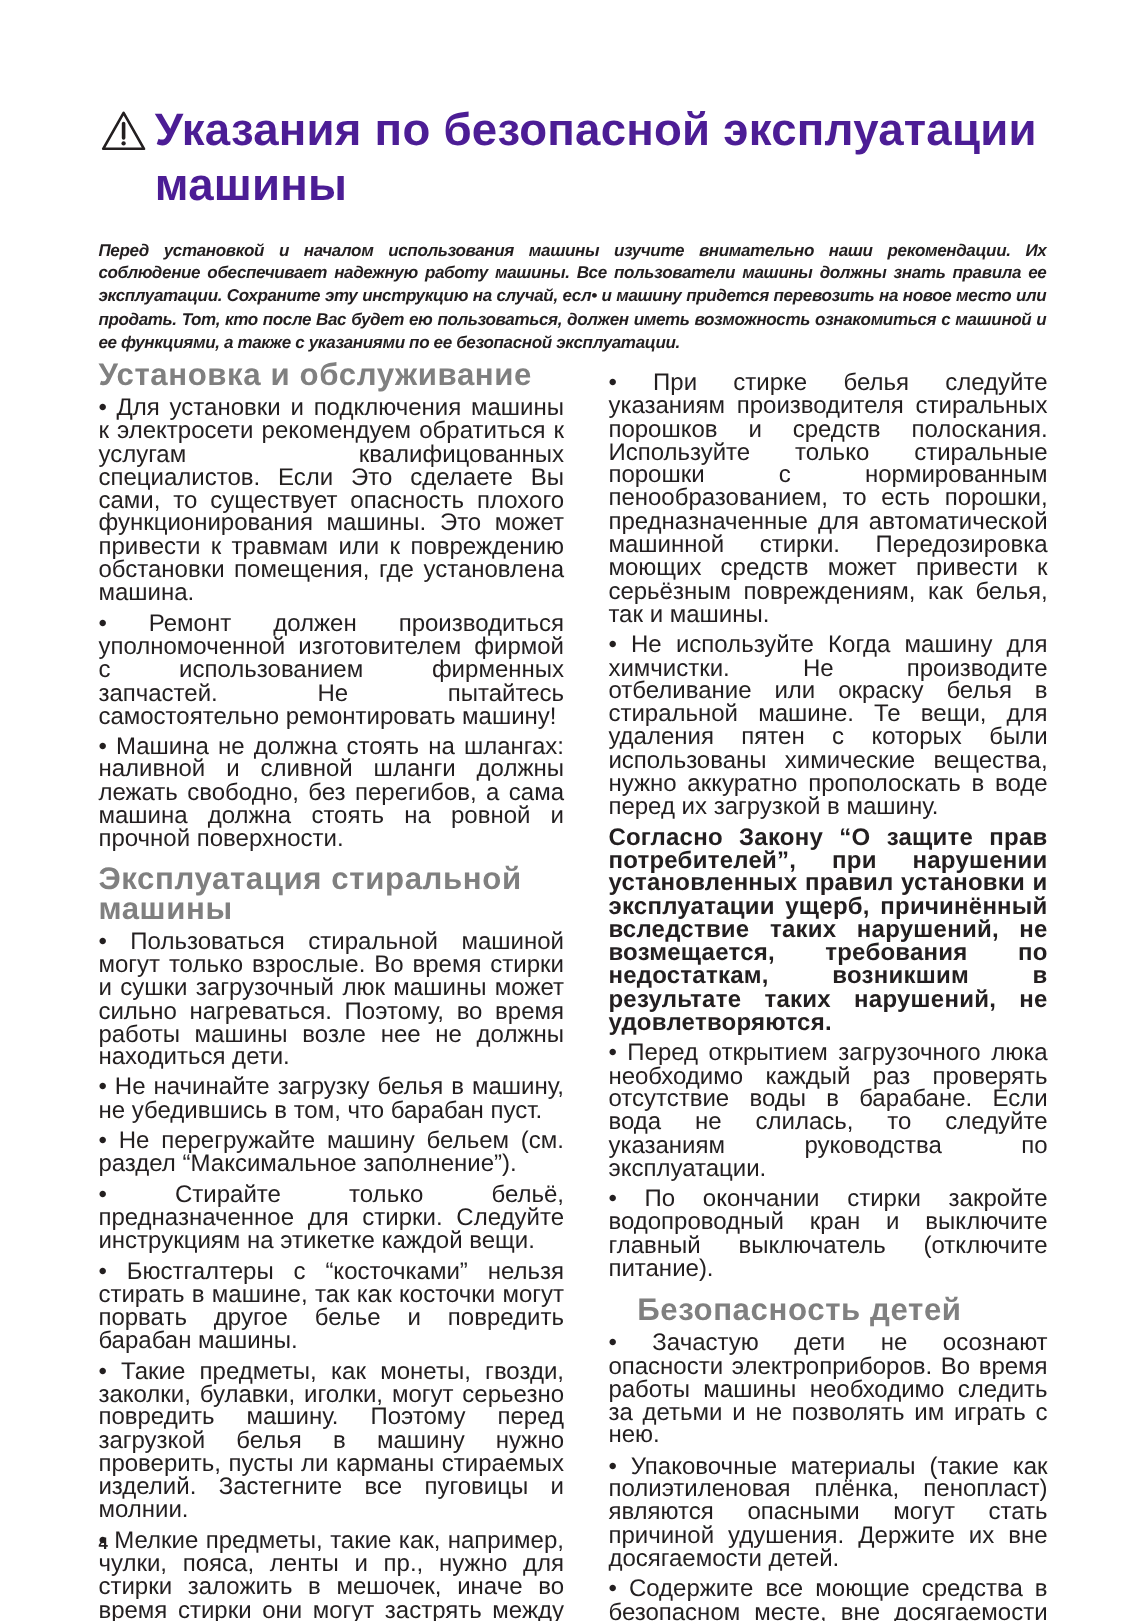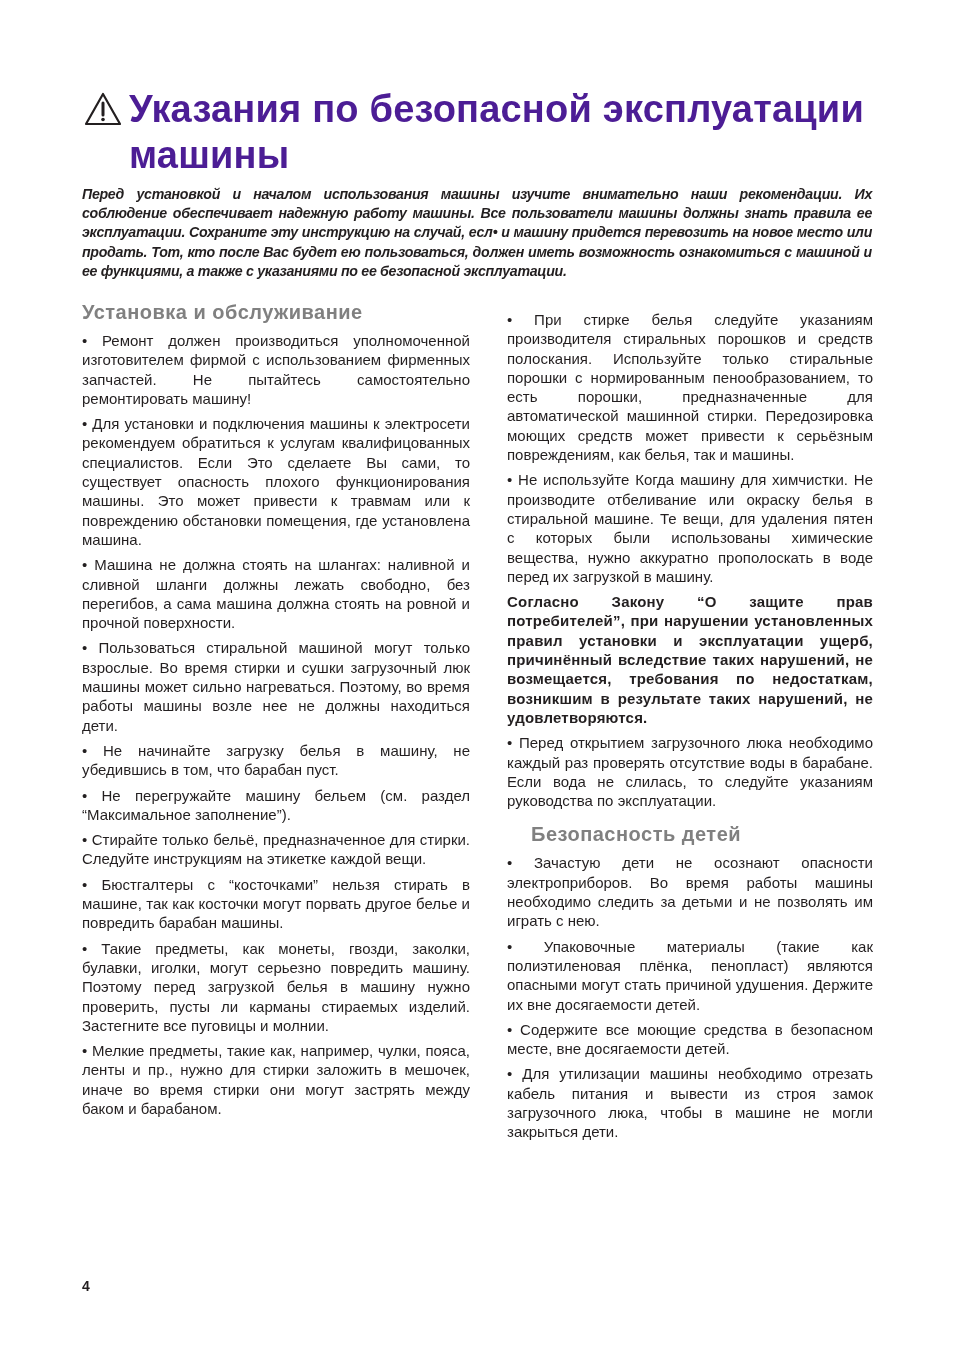--- a/index.html
+++ b/index.html
@@ -1,25 +1,25 @@
 <!DOCTYPE html>
 <html><head>
   <meta charset="utf-8">
   <style>
     html, body { margin: 0; padding: 0; background: #ffffff; }
     body { width: 954px; height: 1351px; position: relative; overflow: hidden; font-family: "Liberation Sans", sans-serif; color: #231f20; }
     .title { position: absolute; left: 84px; top: 86px; width: 800px; }
     .title-icon { position: absolute; left: 0; top: 6px; width: 38px; height: 34px; }
     .title-text { margin: 0 0 0 45px; font-family: "Liberation Sans", sans-serif; font-weight: bold; font-size: 38px; line-height: 46px; color: #4c1d95; letter-spacing: 0.2px; }
-    .intro { position: absolute; left: 82px; top: 185px; width: 790px; font-weight: bold; font-style: italic; font-size: 14.2px; line-height: 19.2px; text-align: justify; color: #231f20; margin: 0; letter-spacing: -0.3px; }
+    .intro { position: absolute; left: 82px; top: 200px; width: 790px; font-weight: bold; font-style: italic; font-size: 14.2px; line-height: 19.2px; text-align: justify; color: #231f20; margin: 0; letter-spacing: -0.3px; }
     .col { position: absolute; top: 300px; width: 388px; }
     .col-left { left: 82px; }
     .col-right { left: 507px; top: 310px; width: 366px; }
-    .section-heading { font-weight: bold; font-size: 20px; line-height: 25px; color: #808080; margin: 0 0 6px 0; letter-spacing: 0.5px; }
-    .para { font-size: 15px; line-height: 19.3px; text-align: justify; margin: 0 0 6px 0; color: #231f20; }
+    .section-heading { font-weight: bold; font-size: 26px; line-height: 25px; color: #808080; margin: 0 0 6px 0; letter-spacing: 0.5px; }
+    .para { font-size: 20px; line-height: 19.3px; text-align: justify; margin: 0 0 6px 0; color: #231f20; }
     .para.bold { font-weight: bold; letter-spacing: 0.2px; }
     .h-install { margin-top: 0; }
     .h-usage { margin-top: 10px; }
     .h-children { margin-top: 12px; margin-left: 24px; }
     .page-number { position: absolute; left: 82px; top: 1278px; font-size: 14px; font-weight: bold; color: #231f20; }
   </style>
 </head>
 <body>
 
 <div class="title">
@@ -30,38 +30,40 @@
       <circle cx="19" cy="27.5" r="1.8" fill="#231f20"></circle>
     </svg>
   </span>
   <h1 class="title-text">Указания по безопасной эксплуатации машины</h1>
 </div>
 
 <p class="intro">Перед установкой и началом использования машины изучите внимательно наши рекомендации. Их соблюдение обеспечивает надежную работу машины. Все пользователи машины должны знать правила ее эксплуатации. Сохраните эту инструкцию на случай, есл•   и машину придется перевозить на новое место или продать. Тот, кто после Вас будет ею пользоваться, должен иметь возможность ознакомиться с машиной и ее функциями, а также с указаниями по ее безопасной эксплуатации.</p>
 
 <div class="col col-left">
   <h2 class="section-heading h-install">Установка и обслуживание</h2>
+  <p class="para">• Для установки и подключения машины к электросети рекомендуем обратиться к услугам квалифицованных специалистов. Если Это сделаете Вы сами, то существует опасность плохого функционирования машины. Это может привести к травмам или к повреждению обстановки помещения, где установлена машина.</p>
   <p class="para">• Ремонт должен производиться уполномоченной изготовителем фирмой с использованием фирменных запчастей. Не пытайтесь самостоятельно ремонтировать машину!</p>
-  <p class="para">• Для установки и подключения машины к электросети рекомендуем обратиться к услугам квалифицованных специалистов. Если Это сделаете Вы сами, то существует опасность плохого функционирования машины. Это может привести к травмам или к повреждению обстановки помещения, где установлена машина.</p>
   <p class="para">• Машина не должна стоять на шлангах: наливной и сливной шланги должны лежать свободно, без перегибов, а сама машина должна стоять на ровной и прочной поверхности.</p>
 
+  <h2 class="section-heading h-usage">Эксплуатация стиральной машины</h2>
   <p class="para">• Пользоваться стиральной машиной могут только взрослые. Во время стирки и сушки загрузочный люк машины может сильно нагреваться. Поэтому, во время работы машины возле нее не должны находиться дети.</p>
   <p class="para">• Не начинайте загрузку белья в машину, не убедившись в том, что барабан пуст.</p>
   <p class="para">• Не перегружайте машину бельем (см. раздел “Максимальное заполнение”).</p>
   <p class="para">• Стирайте только бельё, предназначенное для стирки. Следуйте инструкциям на этикетке каждой вещи.</p>
   <p class="para">• Бюстгалтеры с “косточками” нельзя стирать в машине, так как косточки могут порвать другое белье и повредить барабан машины.</p>
   <p class="para">• Такие предметы, как монеты, гвозди, заколки, булавки, иголки, могут серьезно повредить машину. Поэтому перед загрузкой белья в машину нужно проверить, пусты ли карманы стираемых изделий. Застегните все пуговицы и молнии.</p>
   <p class="para">• Мелкие предметы, такие как, например, чулки, пояса, ленты и пр., нужно для стирки заложить в мешочек, иначе во время стирки они могут застрять между баком и барабаном.</p>
 </div>
 
 <div class="col col-right">
   <p class="para">• При стирке белья следуйте указаниям производителя стиральных порошков и средств полоскания. Используйте только стиральные порошки с нормированным пенообразованием, то есть порошки, предназначенные для автоматической машинной стирки. Передозировка моющих средств может привести к серьёзным повреждениям, как белья, так и машины.</p>
   <p class="para">• Не используйте Когда машину для химчистки. Не производите отбеливание или окраску белья в стиральной машине. Те вещи, для удаления пятен с которых были использованы химические вещества, нужно аккуратно прополоскать в воде перед их загрузкой в машину.</p>
   <p class="para bold">Согласно Закону “О защите прав потребителей”, при нарушении установленных правил установки и эксплуатации ущерб, причинённый вследствие таких нарушений, не возмещается, требования по недостаткам, возникшим в результате таких нарушений, не удовлетворяются.</p>
   <p class="para">• Перед открытием загрузочного люка необходимо каждый раз проверять отсутствие воды в барабане. Если вода не слилась, то следуйте указаниям руководства по эксплуатации.</p>
+  <p class="para">• По окончании стирки закройте водопроводный кран и выключите главный выключатель (отключите питание).</p>
 
   <h2 class="section-heading h-children">Безопасность детей</h2>
   <p class="para">• Зачастую дети не осознают опасности электроприборов. Во время работы машины необходимо следить за детьми и не позволять им играть с нею.</p>
   <p class="para">• Упаковочные материалы (такие как полиэтиленовая плёнка, пенопласт) являются опасными могут стать причиной удушения. Держите их вне досягаемости детей.</p>
   <p class="para">• Содержите все моющие средства в безопасном месте, вне досягаемости детей.</p>
   <p class="para">• Для утилизации машины необходимо отрезать кабель питания и вывести из строя замок загрузочного люка, чтобы в машине не могли закрыться дети.</p>
 </div>
 
 <div class="page-number">4</div>
 

